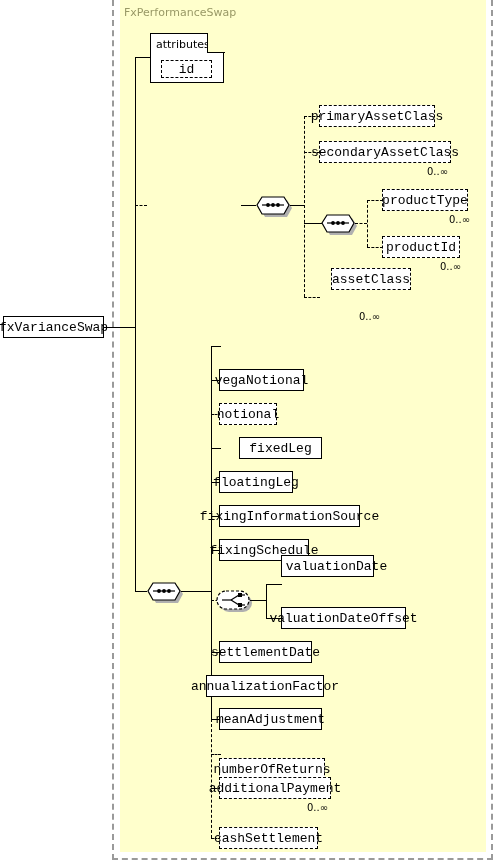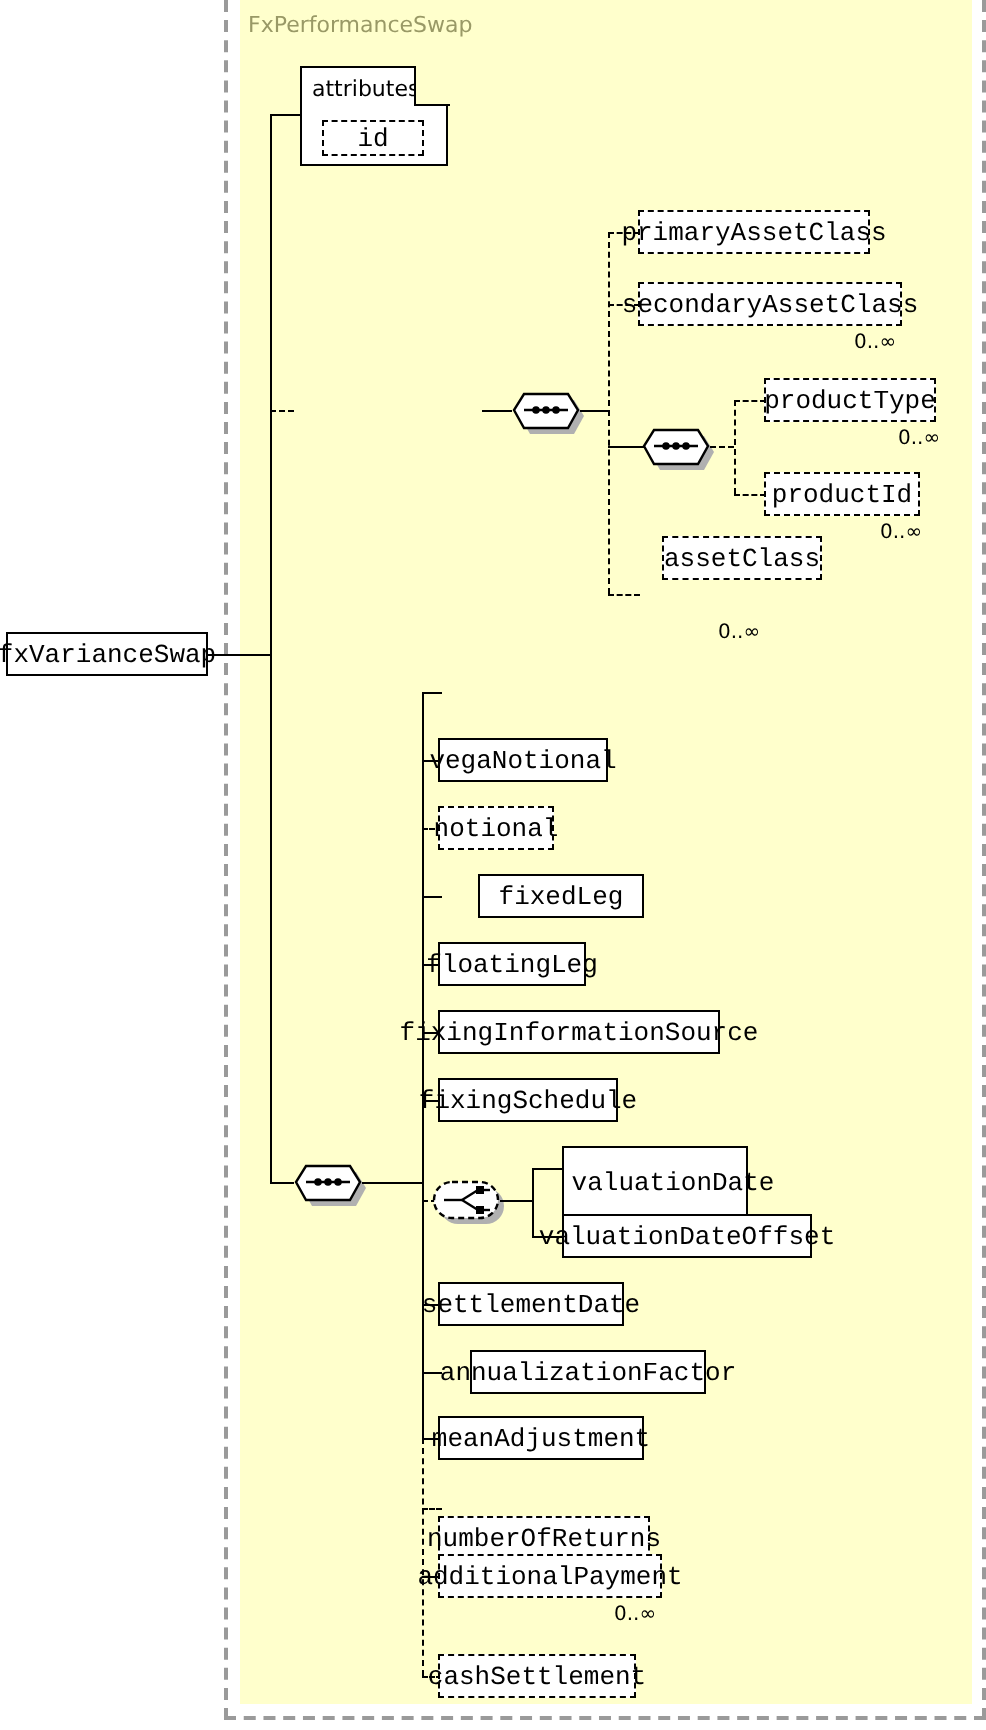--- a/index.html
+++ b/index.html
@@ -287,30 +287,30 @@
       <rect x="22" y="14" width="4" height="4" fill="#000000"></rect>
       <line x1="26" y1="6" x2="29" y2="6" stroke="#000000" stroke-width="1.2"></line>
       <line x1="26" y1="16" x2="29" y2="16" stroke="#000000" stroke-width="1.2"></line>
     </svg>
   </div>
 
   <div class="ln ln-h-solid" style="left:250px; top:600px; width:16px;"></div>
   <div class="ln ln-v-solid" style="left:266px; top:584px; height:34px;"></div>
 
   <div class="ln ln-h-solid" style="left:266px; top:584px; width:16px;"></div>
-  <div class="node required" style="left:281px; top:573px; width:93px; height:37px;padding-left:23px;">valuationDate</div>
+  <div class="node required" style="left:281px; top:555px; width:93px; height:22px;padding-left:23px;">valuationDate</div>
 
   <div class="ln ln-h-solid" style="left:266px; top:618px; width:16px;"></div>
   <div class="node required" style="left:281px; top:607px; width:125px; height:22px;">valuationDateOffset</div>
 
   <div class="ln ln-h-solid" style="left:211px; top:652px; width:10px;"></div>
   <div class="node required" style="left:219px; top:641px; width:93px; height:22px;">settlementDate</div>
 
   <div class="ln ln-h-solid" style="left:211px; top:686px; width:10px;"></div>
-  <div class="node required" style="left:235px; top:675px; width:118px; height:22px;">annualizationFactor</div>
+  <div class="node required" style="left:206px; top:675px; width:118px; height:22px;">annualizationFactor</div>
 
   <div class="ln ln-h-solid" style="left:211px; top:719px; width:10px;"></div>
   <div class="node required" style="left:219px; top:708px; width:103px; height:22px;">meanAdjustment</div>
 
   <div class="ln ln-h-dash" style="left:211px; top:754px; width:10px;"></div>
   <div class="node optional" style="left:219px; top:743px; width:106px; height:22px;margin-top:15px;">numberOfReturns</div>
 
   <div class="ln ln-h-dash" style="left:211px; top:788px; width:10px;"></div>
   <div class="node optional" style="left:219px; top:777px; width:112px; height:22px;">additionalPayment</div>
   <div class="card" style="left:307px; top:802px;">0..∞</div>

